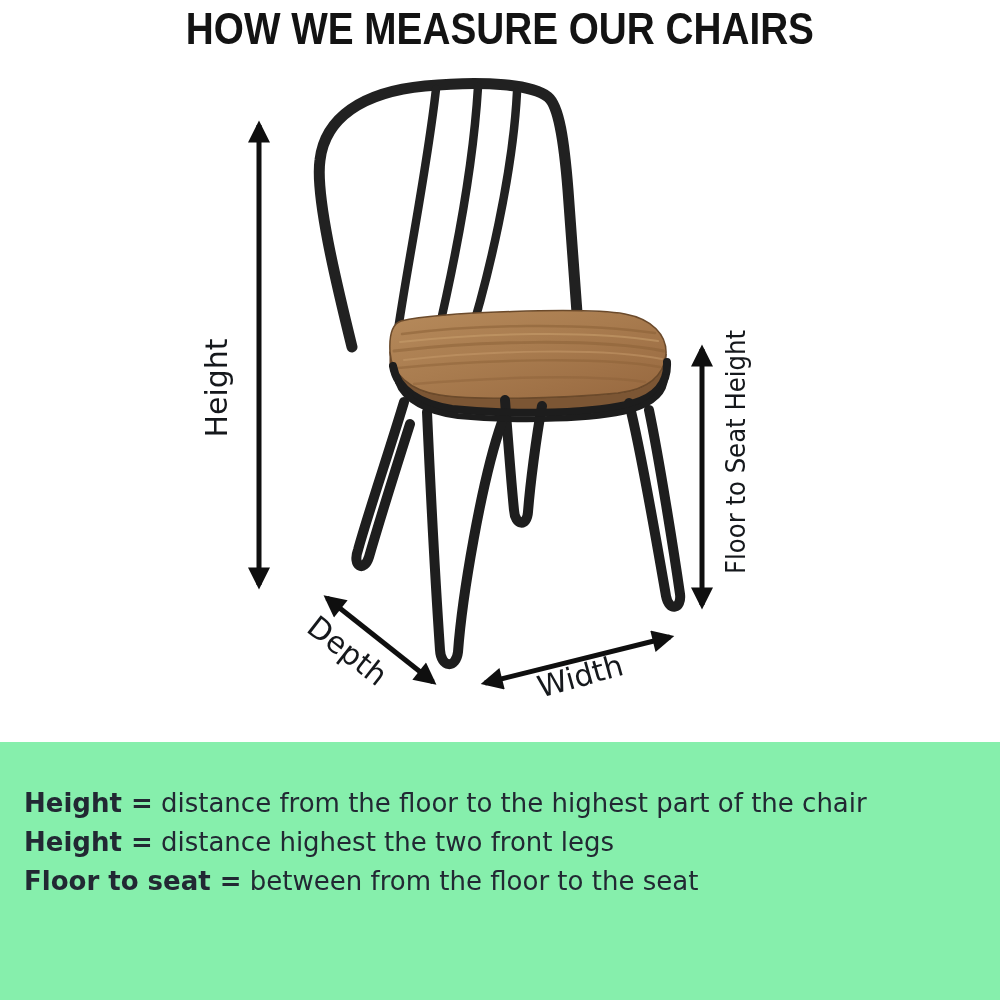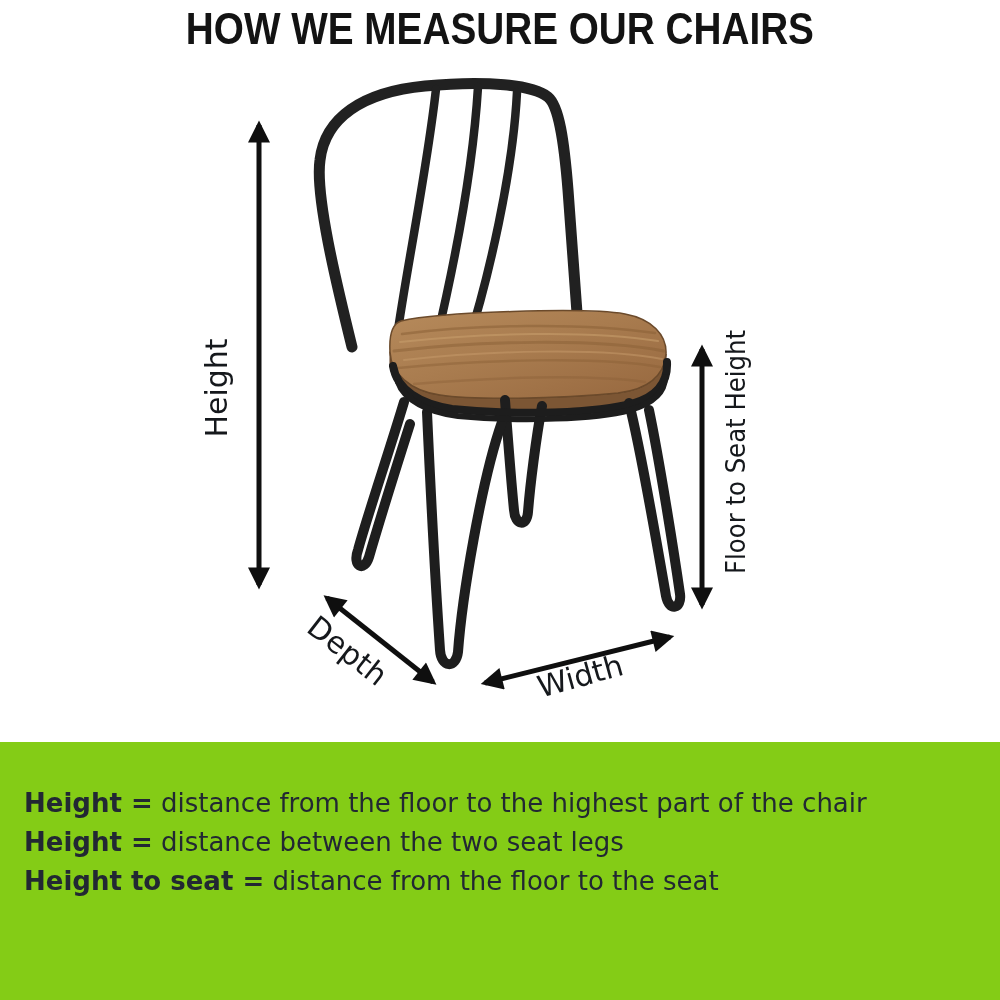--- a/index.html
+++ b/index.html
@@ -9,21 +9,21 @@
   }
   .title{
     position:absolute;top:4px;left:0;width:1000px;text-align:center;margin:0;
     font-family:"Liberation Sans",sans-serif;font-weight:800;font-size:44px;
     color:#131313;white-space:nowrap;
   }
   .title .squeeze{display:inline-block;transform:scaleX(0.88);transform-origin:center;letter-spacing:0px;}
   .diagram{position:absolute;top:0;left:0;}
   .legend{
     position:absolute;left:0;top:742px;width:1000px;height:258px;
-    background:#84cc16;box-sizing:border-box;padding:42px 24px 0 24px;
+    background:#86efac;box-sizing:border-box;padding:42px 24px 0 24px;
     color:#222833;font-size:26px;line-height:39px;
   }
   .legend-line{white-space:nowrap;}
   .legend-line b{font-weight:700;}
   .dimlabel{fill:#15181c;}
 </style>
 </head>
 <body>
 <div class="canvas">
 
@@ -89,21 +89,21 @@
     </g>
   </svg>
 
   <div class="legend">
     <div class="legend-line">
       <b>Height =</b>
       <span>distance from the floor to the highest part of the chair</span>
     </div>
     <div class="legend-line">
       <b>Height =</b>
-      <span>distance between the two seat legs</span>
+      <span>distance highest the two front legs</span>
     </div>
     <div class="legend-line">
-      <b>Height to seat =</b>
-      <span>distance from the floor to the seat</span>
+      <b>Floor to seat =</b>
+      <span>between from the floor to the seat</span>
     </div>
   </div>
 
 </div>
 
 </body></html>

